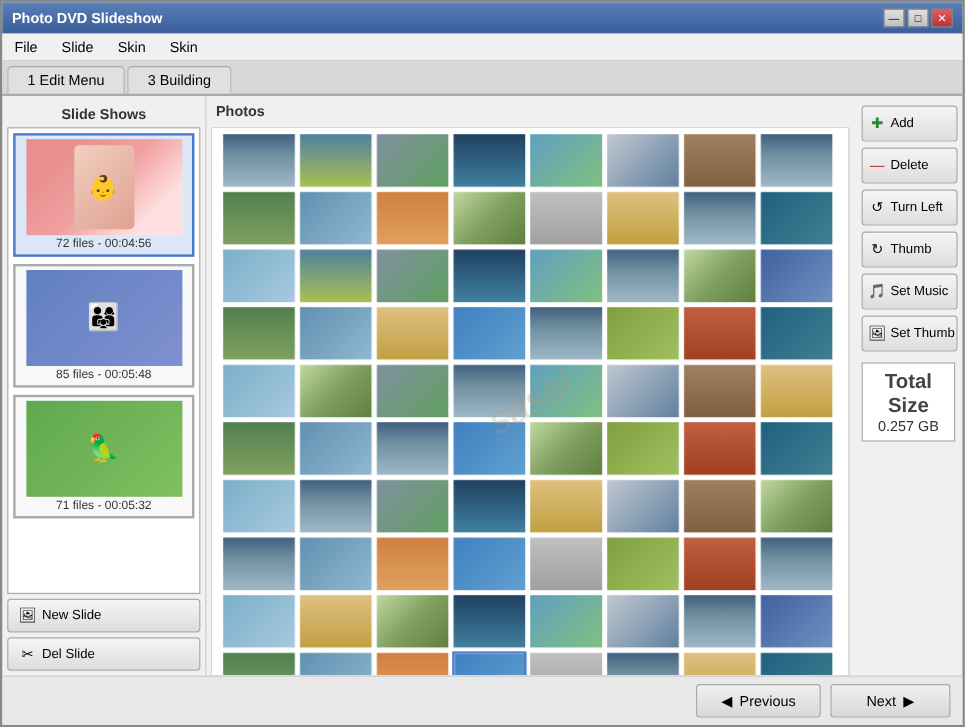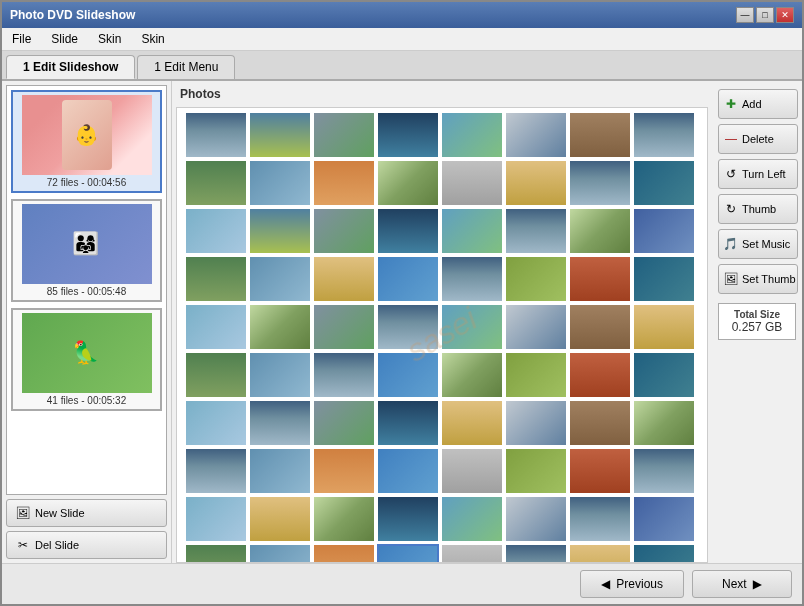--- a/index.html
+++ b/index.html
@@ -263,21 +263,21 @@
       justify-content: center;
     }
     .total-size-box {
       border: 1px solid #aaa;
       background: white;
       padding: 5px 6px;
       text-align: center;
       margin-top: 4px;
     }
     .total-size-label {
-      font-size: 10px;
+      font-size: 17px;
       color: #444;
       font-weight: bold;
     }
     .total-size-value {
       font-size: 12px;
       color: #333;
     }
     .bottom-bar {
       display: flex;
       justify-content: flex-end;
@@ -336,27 +336,28 @@
   </div>
 
   <div class="menu-bar">
     <span class="menu-item">File</span>
     <span class="menu-item">Slide</span>
     <span class="menu-item">Skin</span>
     <span class="menu-item">Skin</span>
   </div>
 
   <div class="tabs">
-    <div class="tab active">1 Edit Slideshow</div>
     <div class="tab">1 Edit Menu</div>
+    <div class="tab">3 Building</div>
   </div>
 
   <div class="main-content">
 
     <div class="sidebar">
+      <div class="sidebar-title">Slide Shows</div>
       <div class="slideshow-list">
 
         <div class="slideshow-item selected">
           <div class="slideshow-thumb st1" style="background: linear-gradient(135deg,#e89090 20%,#f0a0a0 50%,#ffe0e0 80%); width:130px; height:80px;">
             <div style="width:100%;height:100%;display:flex;align-items:center;justify-content:center;">
               <div style="width:50px;height:70px;background:linear-gradient(135deg,#f0d0c0,#e0a090);border-radius:4px;display:flex;align-items:center;justify-content:center;font-size:20px;">👶</div>
             </div>
           </div>
           <div class="slideshow-label">72 files - 00:04:56</div>
         </div>
@@ -369,21 +370,21 @@
           </div>
           <div class="slideshow-label">85 files - 00:05:48</div>
         </div>
 
         <div class="slideshow-item">
           <div class="slideshow-thumb" style="background: linear-gradient(135deg,#60a850,#80c060); width:130px; height:80px;">
             <div style="width:100%;height:100%;display:flex;align-items:center;justify-content:center;">
               <div style="font-size:22px;">🦜</div>
             </div>
           </div>
-          <div class="slideshow-label">41 files - 00:05:32</div>
+          <div class="slideshow-label">71 files - 00:05:32</div>
         </div>
       </div>
       <div class="sidebar-buttons">
         <button class="sidebar-btn">
           <span class="btn-icon">🖼</span>
           <span>New Slide</span>
         </button>
         <button class="sidebar-btn">
           <span class="btn-icon">✂</span>
           <span>Del Slide</span>

